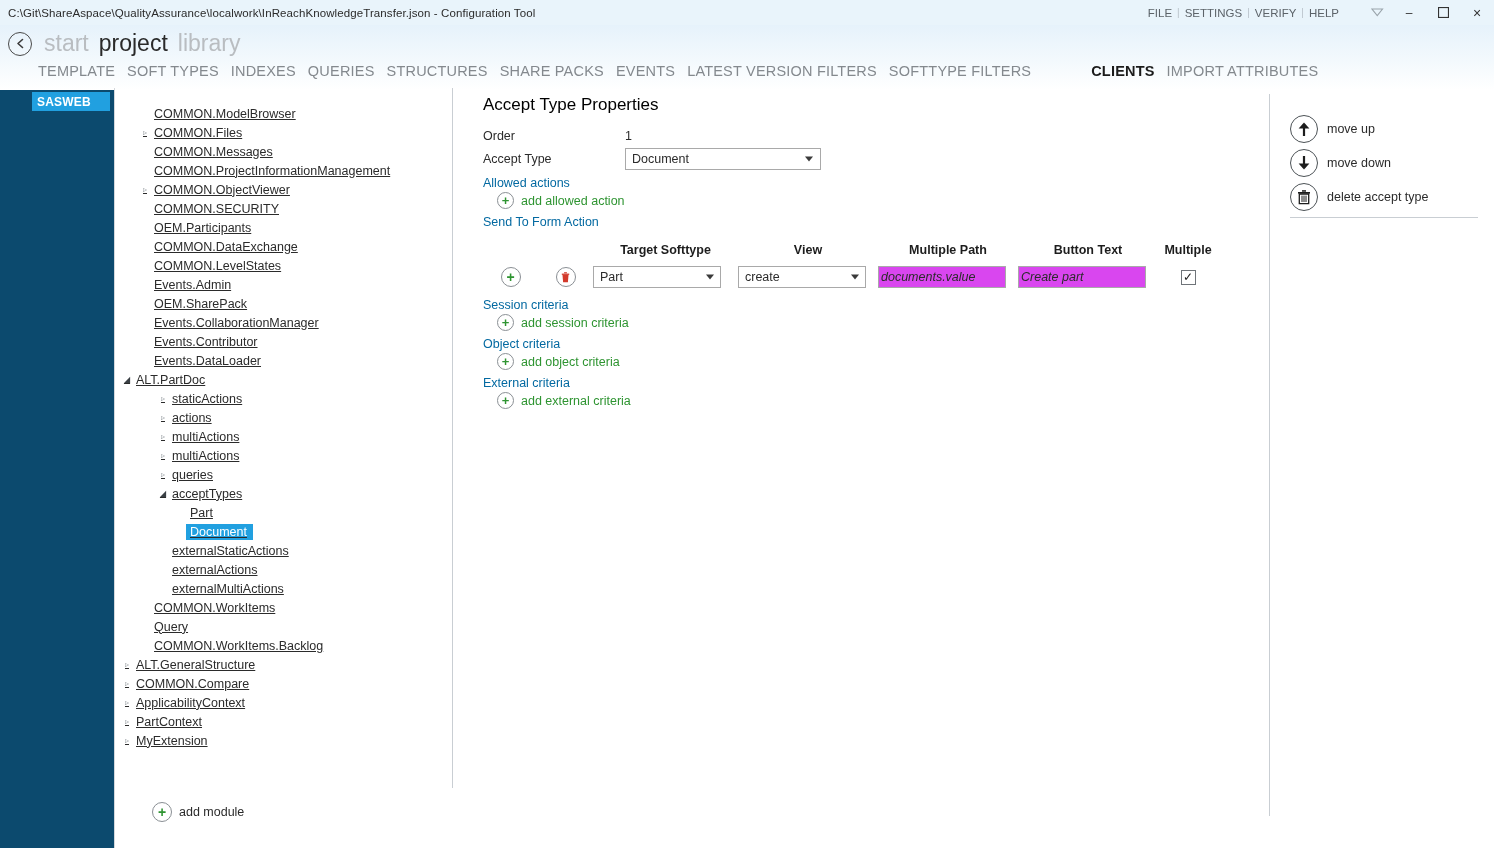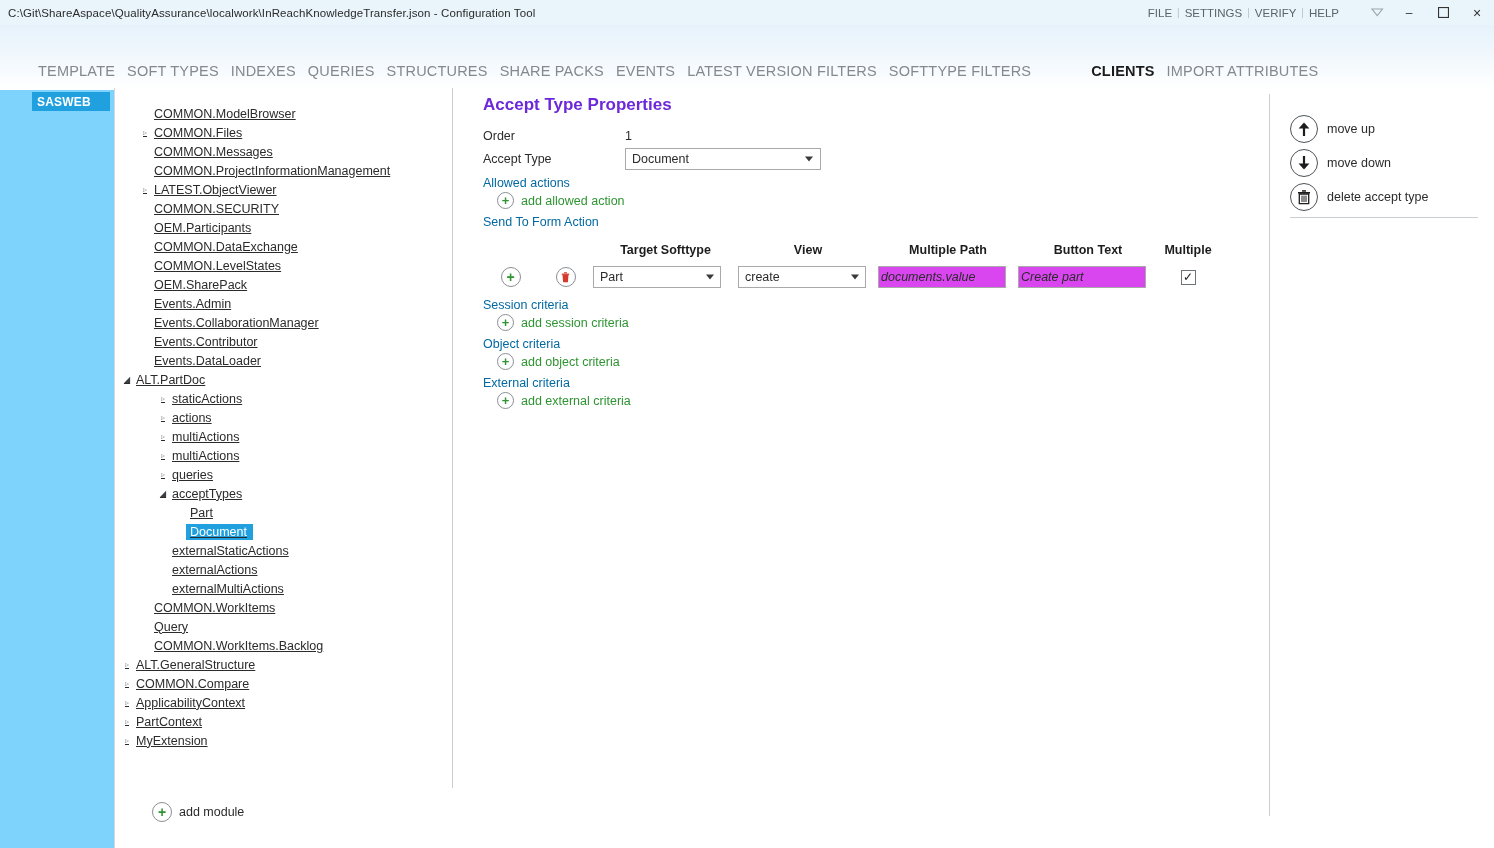--- a/index.html
+++ b/index.html
@@ -56,21 +56,21 @@
   .crumb.active { color: #2a2a2a; }
 
   .tabs {
     position: absolute; top: 38px; left: 38px;
     display: flex; align-items: flex-end; gap: 12px;
   }
   .tab { font-size: 14.5px; color: #84898e; letter-spacing: 0.2px; white-space: nowrap; }
   .tab.active { color: #1b1b1b; font-weight: bold; margin-left: 48px; }
 
   
-  .sasweb-col { position: absolute; top: 90px; left: 0; width: 114px; height: 758px; background: #7dd3fc; }
+  .sasweb-col { position: absolute; top: 90px; left: 0; width: 114px; height: 758px; background: #0c4a6e; }
   .sasweb-tag {
     position: absolute; top: 2px; left: 32px; width: 78px; height: 19px;
     background: #21a0e0; color: #fff; font-size: 12px; font-weight: bold;
     display: flex; align-items: center; padding-left: 5px; letter-spacing: 0.2px;
   }
   .vdiv-left { position: absolute; top: 88px; left: 114px; width: 1px; height: 760px; background: #d4d8dc; }
   .vdiv-tree { position: absolute; top: 88px; left: 452px; width: 1px; height: 700px; background: #c9ced3; }
   .vdiv-right { position: absolute; top: 94px; left: 1269px; width: 1px; height: 722px; background: #c9ced3; }
 
   
@@ -100,21 +100,21 @@
     background: #fff; flex: none;
   }
   .circ.sm { width: 17px; height: 17px; }
   .circ.md { width: 20px; height: 20px; }
   .circ.lg { width: 28px; height: 28px; border-width: 1.6px; border-color: #4c5256; }
   .plus-g { color: #2e9431; font-size: 14px; line-height: 1; font-weight: bold; }
   .plus-g.sm { font-size: 13px; }
 
   
   .main { position: absolute; top: 95px; left: 483px; width: 780px; }
-  .panel-title { font-size: 17px; font-weight: bold; color: #6d28d9; margin: 0 0 10px 0; }
+  .panel-title { font-size: 17px; font-weight: normal; color: #000000; margin: 0 0 10px 0; }
   .frow { display: flex; align-items: center; height: 22px; margin-bottom: 1px; }
   .flabel { width: 142px; font-size: 12.5px; color: #2b2b2b; }
   .fvalue { font-size: 12.5px; color: #2b2b2b; }
 
   .select {
     width: 196px; height: 22px; border: 1px solid #a9a9a9; background: #fff;
     display: flex; align-items: center; padding: 0 6px;
     font-size: 12.5px; color: #2b2b2b; position: relative;
   }
   .select .caret {
@@ -193,20 +193,30 @@
       <div class="win-btn">
         <svg width="11" height="11" viewBox="0 0 11 11">
           <rect x="0.5" y="0.5" width="10" height="10" fill="none" stroke="#333" stroke-width="1.2"></rect>
         </svg>
       </div>
       <div class="win-btn close">×</div>
     </div>
   </div>
 
   <div class="header">
+    <div class="crumbs">
+      <div class="back-circle">
+        <svg width="13" height="13" viewBox="0 0 13 13">
+          <path d="M8.5 2.5 L4 6.5 L8.5 10.5" fill="none" stroke="#3a3a3a" stroke-width="1.6" stroke-linecap="round" stroke-linejoin="round"></path>
+        </svg>
+      </div>
+      <span class="crumb">start</span>
+      <span class="crumb active">project</span>
+      <span class="crumb">library</span>
+    </div>
     <div class="tabs">
       <span class="tab">TEMPLATE</span>
       <span class="tab">SOFT TYPES</span>
       <span class="tab">INDEXES</span>
       <span class="tab">QUERIES</span>
       <span class="tab">STRUCTURES</span>
       <span class="tab">SHARE PACKS</span>
       <span class="tab">EVENTS</span>
       <span class="tab">LATEST VERSION FILTERS</span>
       <span class="tab">SOFTTYPE FILTERS</span>
@@ -234,45 +244,45 @@
       <div class="tnode" style="padding-left: 18px;">
         <span class="tarrow"></span>
         <span class="tlabel">COMMON.Messages</span>
       </div>
       <div class="tnode" style="padding-left: 18px;">
         <span class="tarrow"></span>
         <span class="tlabel">COMMON.ProjectInformationManagement</span>
       </div>
       <div class="tnode" style="padding-left: 18px;">
         <span class="tarrow">▹</span>
-        <span class="tlabel">LATEST.ObjectViewer</span>
+        <span class="tlabel">COMMON.ObjectViewer</span>
       </div>
       <div class="tnode" style="padding-left: 18px;">
         <span class="tarrow"></span>
         <span class="tlabel">COMMON.SECURITY</span>
       </div>
       <div class="tnode" style="padding-left: 18px;">
         <span class="tarrow"></span>
         <span class="tlabel">OEM.Participants</span>
       </div>
       <div class="tnode" style="padding-left: 18px;">
         <span class="tarrow"></span>
         <span class="tlabel">COMMON.DataExchange</span>
       </div>
       <div class="tnode" style="padding-left: 18px;">
         <span class="tarrow"></span>
         <span class="tlabel">COMMON.LevelStates</span>
       </div>
       <div class="tnode" style="padding-left: 18px;">
         <span class="tarrow"></span>
+        <span class="tlabel">Events.Admin</span>
+      </div>
+      <div class="tnode" style="padding-left: 18px;">
+        <span class="tarrow"></span>
         <span class="tlabel">OEM.SharePack</span>
-      </div>
-      <div class="tnode" style="padding-left: 18px;">
-        <span class="tarrow"></span>
-        <span class="tlabel">Events.Admin</span>
       </div>
       <div class="tnode" style="padding-left: 18px;">
         <span class="tarrow"></span>
         <span class="tlabel">Events.CollaborationManager</span>
       </div>
       <div class="tnode" style="padding-left: 18px;">
         <span class="tarrow"></span>
         <span class="tlabel">Events.Contributor</span>
       </div>
       <div class="tnode" style="padding-left: 18px;">

